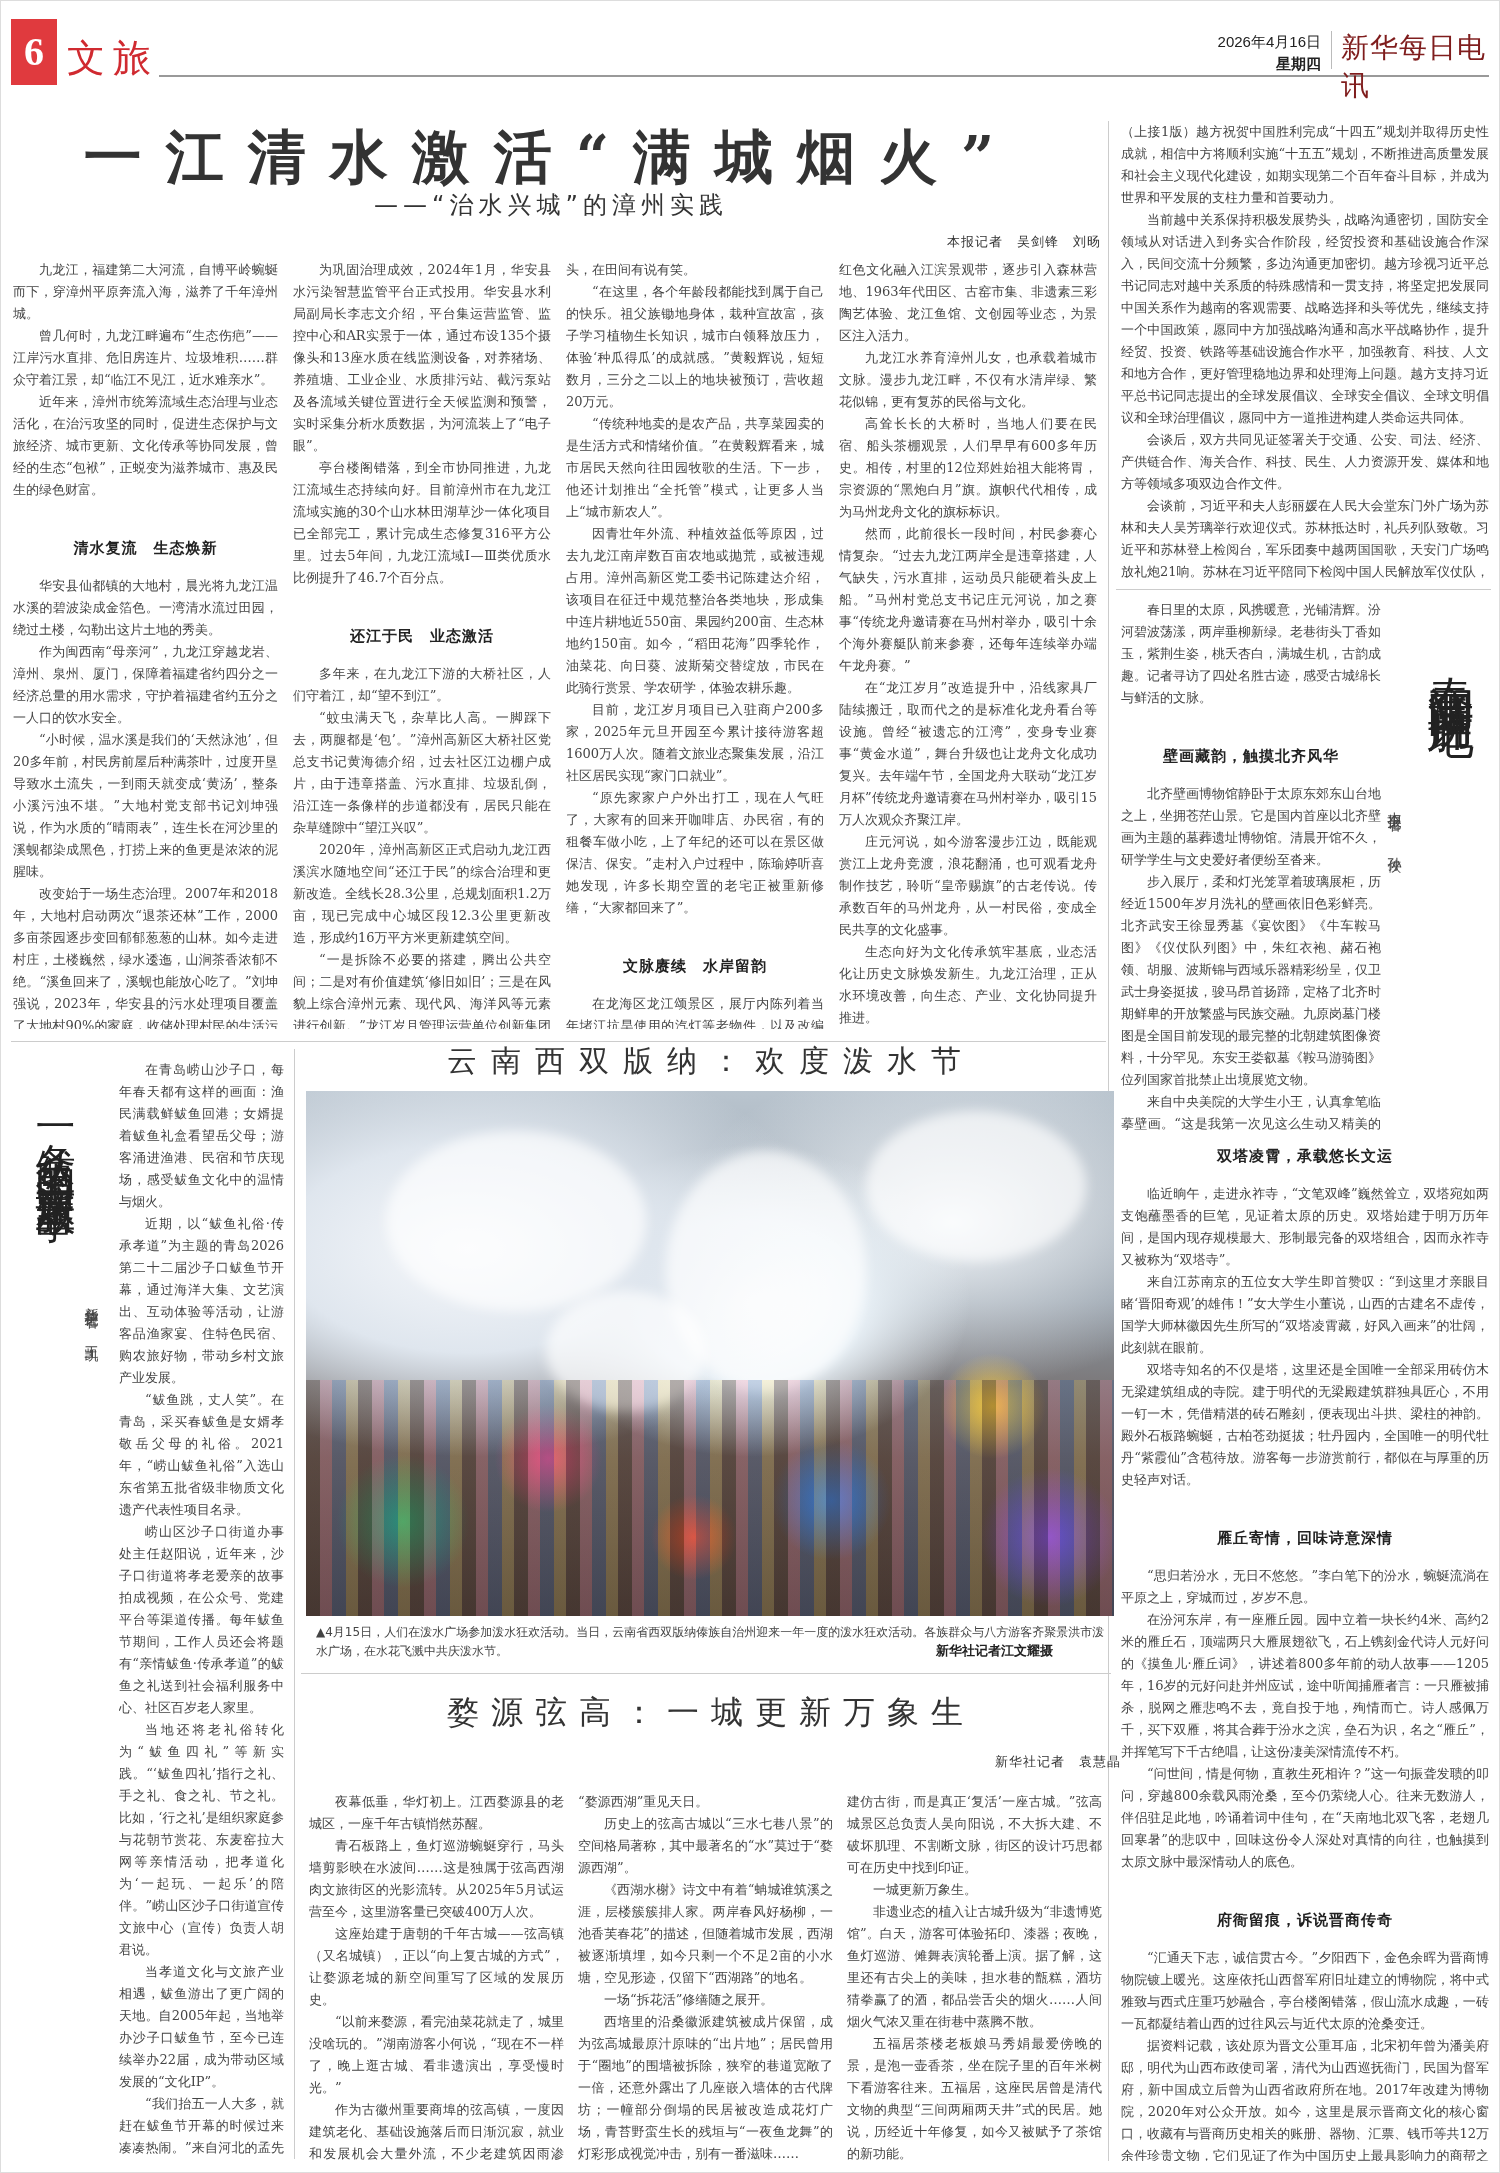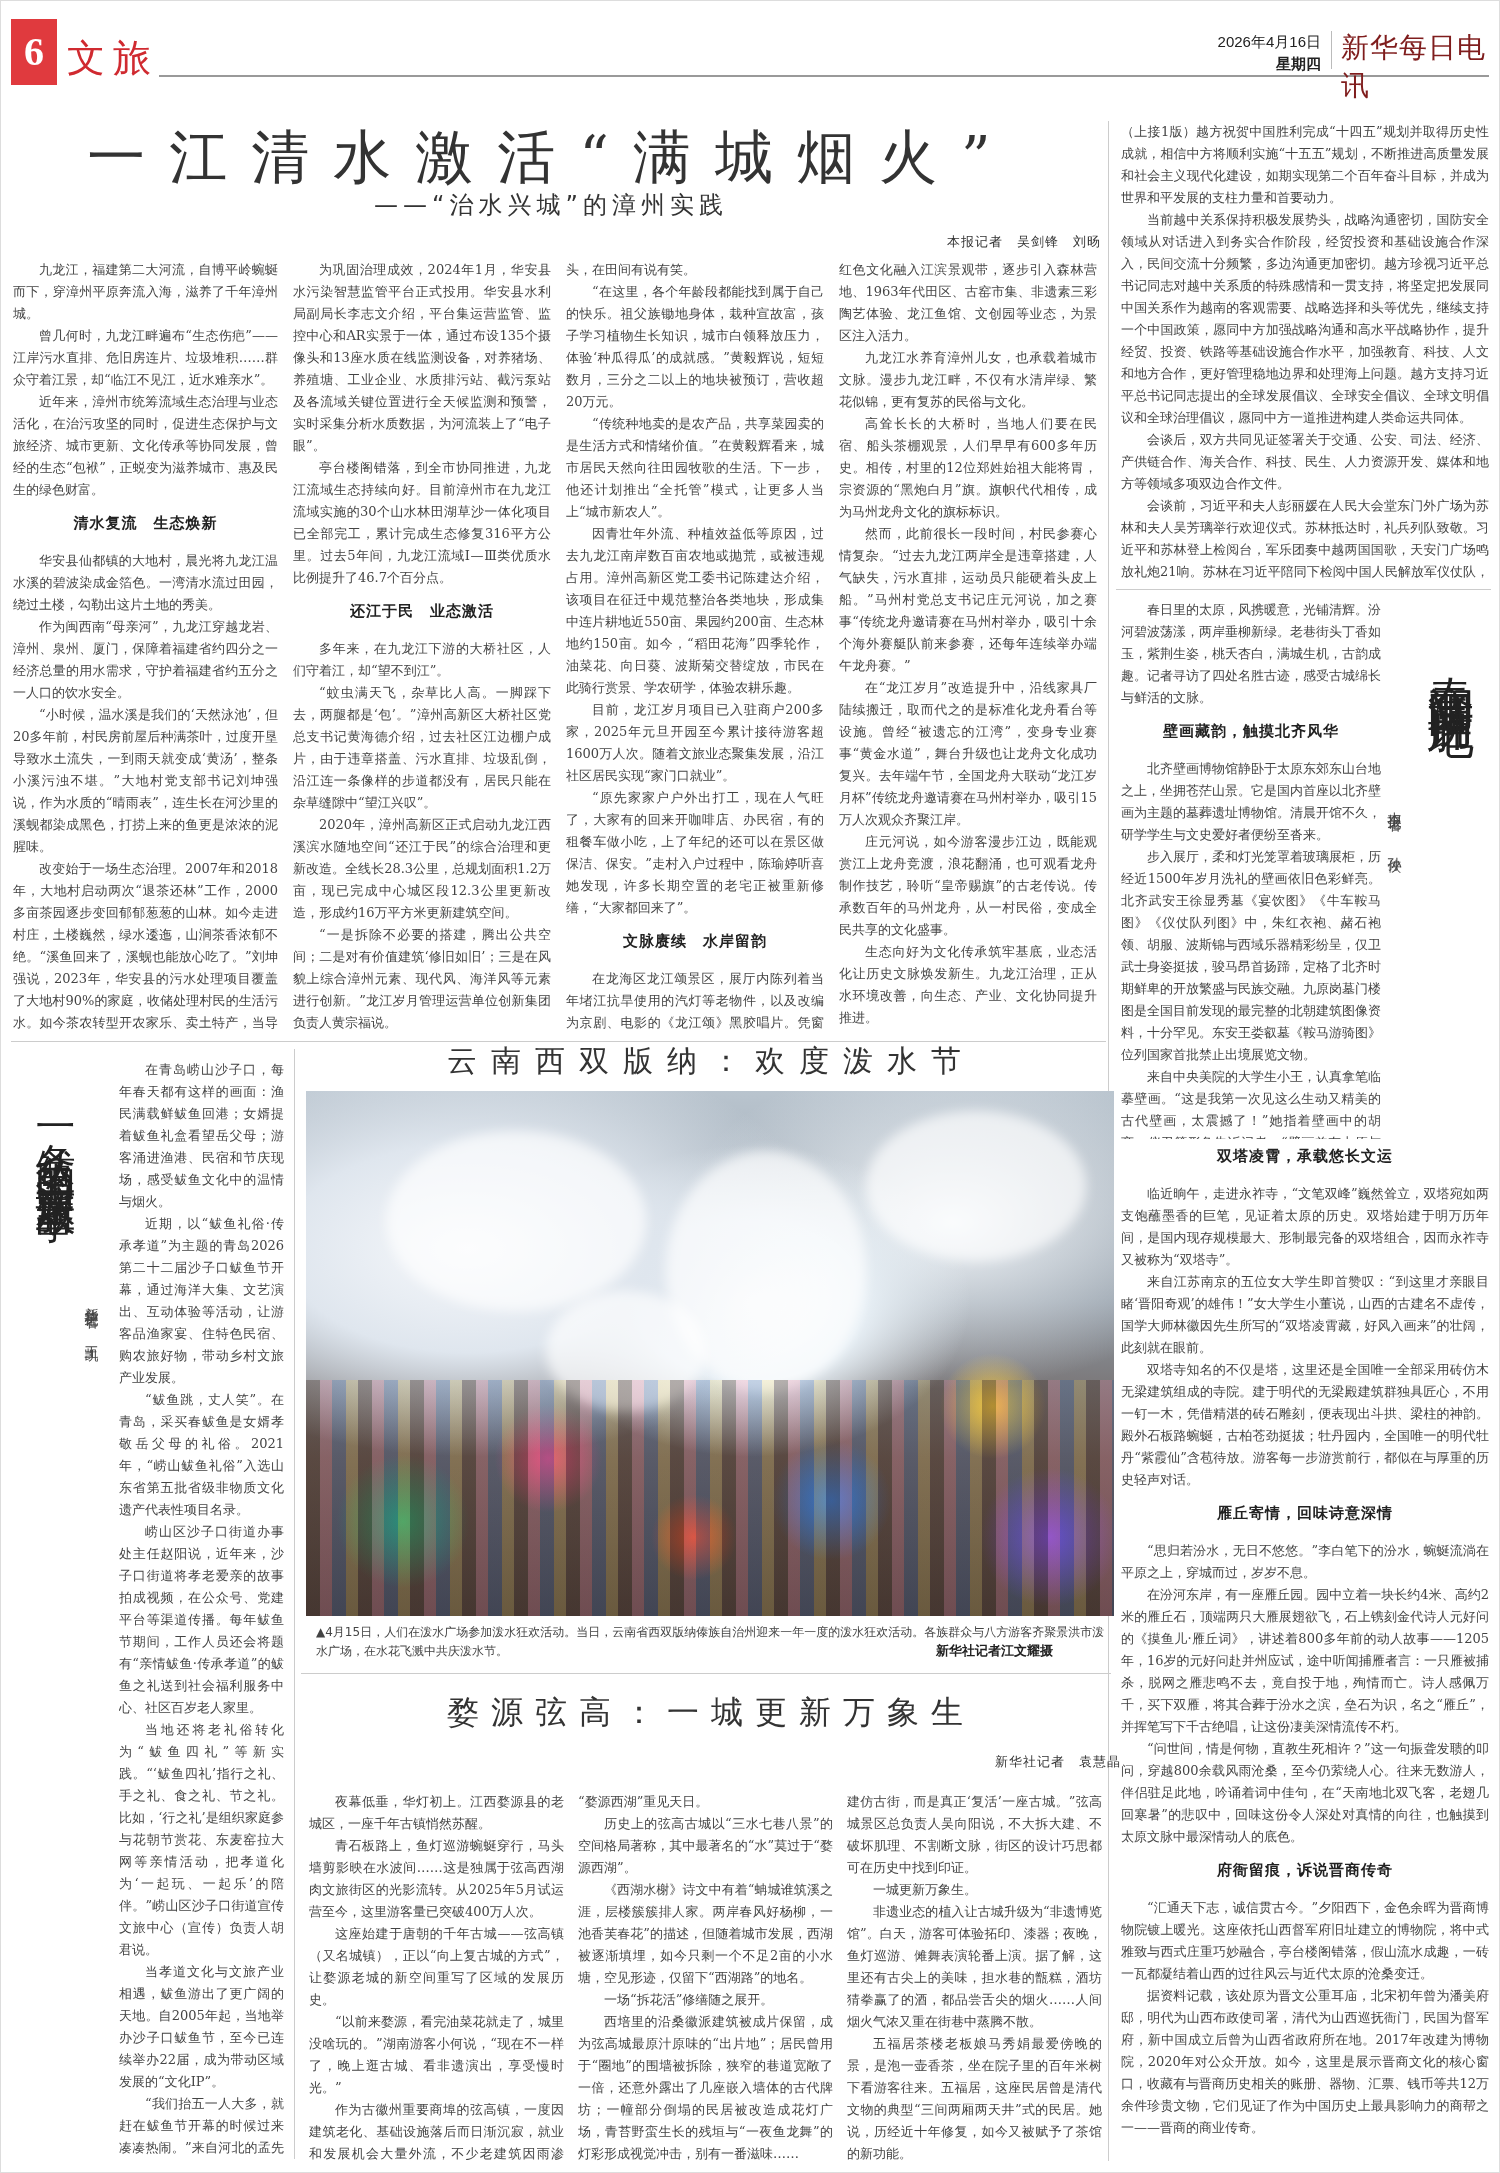--- a/index.html
+++ b/index.html
@@ -5,27 +5,27 @@
 *{box-sizing:border-box;margin:0;padding:0}
 body{width:1500px;height:2173px;background:#fff;font-family:"DejaVu Serif",serif;color:#333;overflow:hidden;position:relative}
 .page{position:absolute;left:0;top:0;width:1500px;height:2173px;border:1px solid #ddd}
 .masthead{position:absolute;left:10px;top:18px;width:1480px;height:58px}
 .pageno{position:absolute;left:0;top:0;width:46px;height:66px;background:#e03a3e;color:#fff;font-family:"Liberation Serif",serif;font-weight:bold;font-size:40px;text-align:center;line-height:66px}
 .section{position:absolute;left:56px;top:14px;font-size:38px;color:#d02a30;font-family:Liberation Sans, sans-serif;letter-spacing:8px}
 .mhline{position:absolute;left:148px;top:56px;width:1330px;height:2px;background:#999}
 .date{position:absolute;left:1150px;top:12px;font-family:"Liberation Sans",sans-serif;font-size:15px;text-align:right;width:160px;color:#222;line-height:22px}
 .sep{position:absolute;left:1320px;top:12px;width:1px;height:38px;background:#bbb}
 .brand{position:absolute;left:1330px;top:10px;font-size:28px;color:#7f1d1d;font-weight:normal;font-family:"DejaVu Serif",serif;letter-spacing:1px}
-.h1{position:absolute;left:0;width:1100px;text-align:center;font-weight:normal;color:#333}
+.h1{position:absolute;left:0;width:1100px;text-align:center;font-weight:bold;color:#333}
 .main-title{top:118px;font-size:58px;letter-spacing:24px;font-family:"DejaVu Serif",serif}
 .sub-title{top:188px;font-size:24px;letter-spacing:5px;font-family:"DejaVu Sans",sans-serif;font-weight:normal}
 .byline{position:absolute;left:0;width:1100px;text-align:right;font-size:13px;top:232px;letter-spacing:1px}
 .col{position:absolute;font-size:13px;line-height:22px;text-align:justify;color:#444;overflow:hidden}
 .col p{text-indent:2em}
-.col h3{font-family:"DejaVu Sans",sans-serif;font-size:15px;text-align:center;margin:11px 0 16px;color:#222;letter-spacing:1px}
+.col h3{font-family:"DejaVu Sans",sans-serif;font-size:15px;text-align:center;margin:36px 0 16px;color:#222;letter-spacing:1px}
 .vline{position:absolute;background:#ccc;width:1px}
 .hline{position:absolute;background:#ccc;height:1px}
 .vtitle{position:absolute;writing-mode:vertical-rl;font-family:"DejaVu Serif",serif;color:#222;letter-spacing:6px}
 .vbyline{position:absolute;writing-mode:vertical-rl;font-size:14px;color:#444;letter-spacing:2px}
 .photo{position:absolute;left:305px;top:1090px;width:808px;height:525px;overflow:hidden;
 background:
 radial-gradient(ellipse at 20% 30%,#f6f8fb 0,#dfe6ee 20%,transparent 40%),
 radial-gradient(ellipse at 55% 40%,#ffffff 0,#e8f0f6 18%,transparent 35%),
 radial-gradient(ellipse at 80% 25%,#f0f4f8 0,transparent 30%),
 radial-gradient(circle at 30% 70%,#e24b7a 0,transparent 8%),

